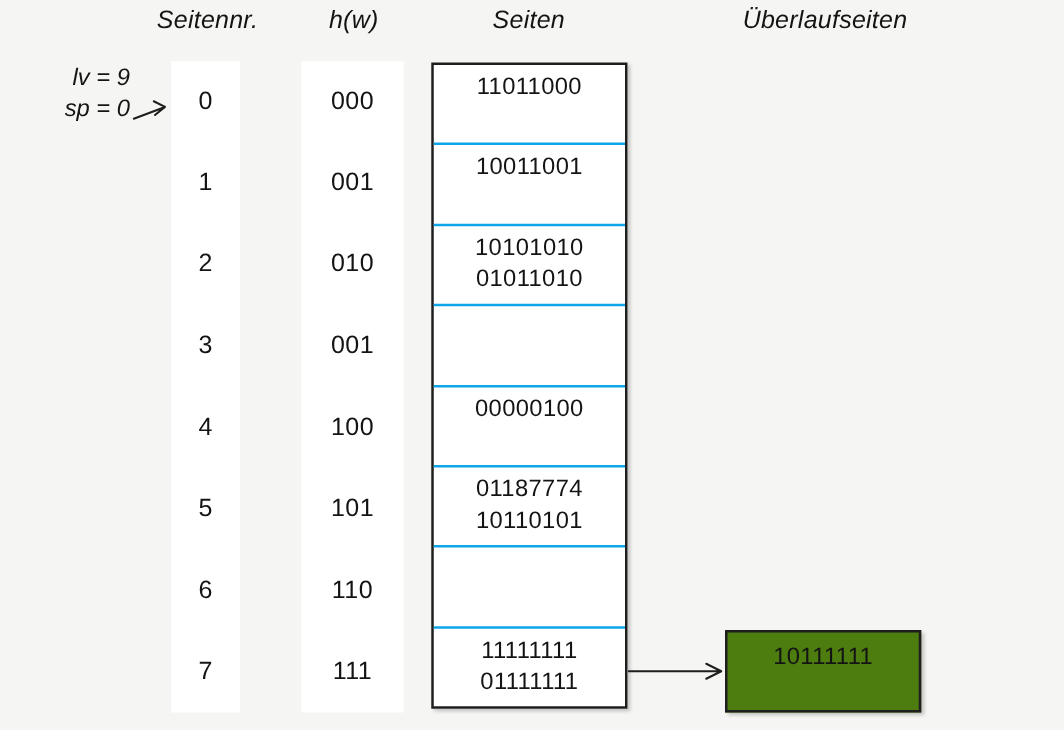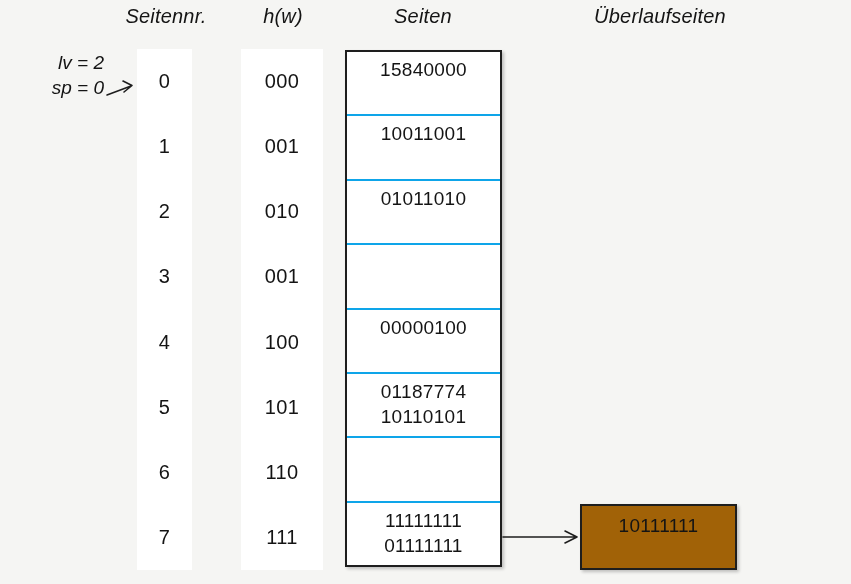--- a/index.html
+++ b/index.html
@@ -96,21 +96,21 @@
   }
   .entry-line { display: block; min-height: 25px; }
 
   
   .overflow-box {
     position: absolute;
     left: 580px;
     top: 504px;
     width: 157px;
     height: 66px;
-    background: #a16207;
+    background: #4d7c0f;
     border: 2px solid #1e1e1e;
     box-shadow: 2px 2px 3px rgba(0,0,0,0.22);
     text-align: center;
     padding-top: 7px;
     font-size: 19px;
     line-height: 25px;
     letter-spacing: 0.3px;
   }
 
   .link-arrow {
@@ -124,21 +124,21 @@
 <body>
 
 <div class="canvas">
 
   <div class="col-header hd-pageno">Seitennr.</div>
   <div class="col-header hd-hash">h(w)</div>
   <div class="col-header hd-pages">Seiten</div>
   <div class="col-header hd-overflow">Überlaufseiten</div>
 
   <div class="annotation">
-    <div>lv = 2</div>
+    <div>lv = 9</div>
     <div>sp = 0</div>
   </div>
   <div class="annotation-arrow">
     <svg width="36" height="24" viewBox="0 0 36 24">
       <path d="M4,19 L28,10 M20,5 L29,9.5 M29,9.5 L21,16" stroke="#1e1e1e" stroke-width="1.6" fill="none" stroke-linecap="round"></path>
     </svg>
   </div>
 
   <div class="strip strip-pageno">
     <div class="cell">0</div>
@@ -157,28 +157,29 @@
     <div class="cell">010</div>
     <div class="cell">001</div>
     <div class="cell">100</div>
     <div class="cell">101</div>
     <div class="cell">110</div>
     <div class="cell">111</div>
   </div>
 
   <div class="pages-column">
     <div class="page-cell">
-      <span class="entry-line">15840000</span>
+      <span class="entry-line">11011000</span>
       <span class="entry-line"></span>
     </div>
     <div class="page-cell">
       <span class="entry-line">10011001</span>
       <span class="entry-line"></span>
     </div>
     <div class="page-cell">
+      <span class="entry-line">10101010</span>
       <span class="entry-line">01011010</span>
     </div>
     <div class="page-cell">
       <span class="entry-line"></span>
       <span class="entry-line"></span>
     </div>
     <div class="page-cell">
       <span class="entry-line">00000100</span>
       <span class="entry-line"></span>
     </div>

